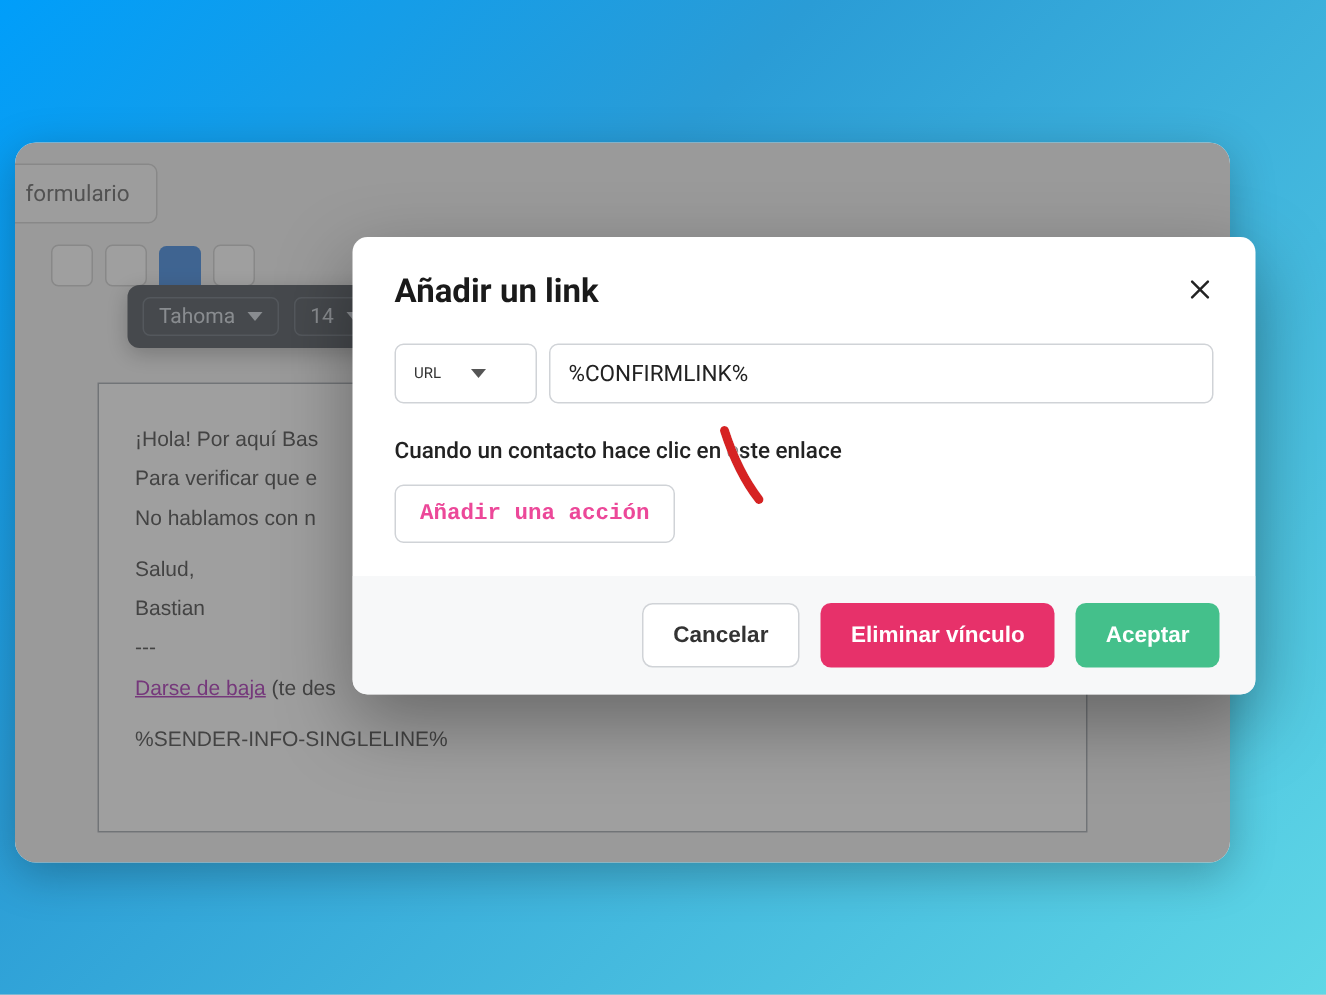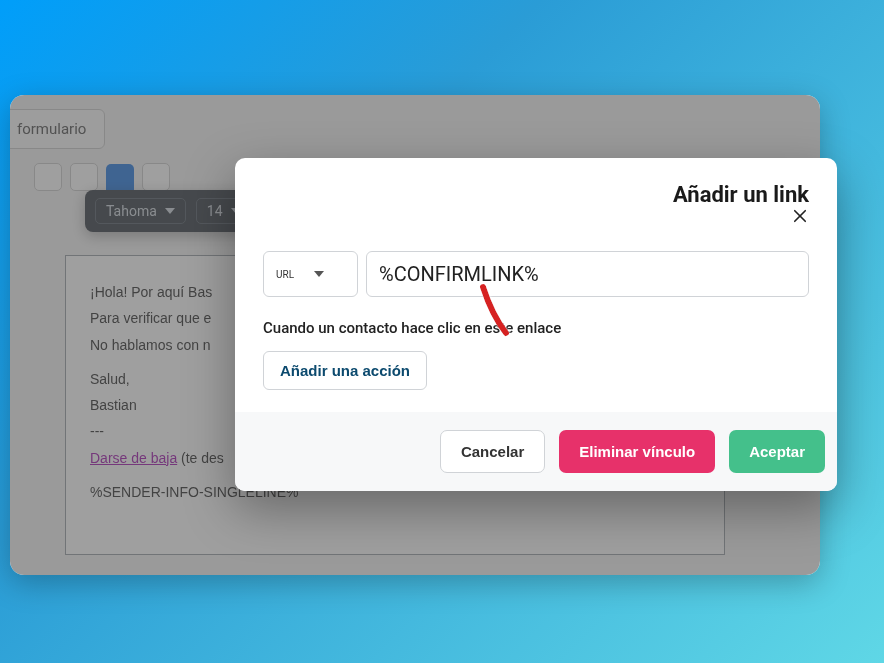--- a/index.html
+++ b/index.html
@@ -102,23 +102,22 @@
     width: 602px;
     background: #fff;
     border-radius: 10px;
     box-shadow: 0 18px 50px rgba(0,0,0,0.35);
     z-index: 20;
     overflow: hidden;
   }
   .modal-head {
     display: flex;
     justify-content: space-between;
-    align-items: flex-end;
+    align-items: center;
     padding: 24px 28px 10px 28px;
-    flex-direction: column;
   }
   .modal-title { font-size: 22px; font-weight: 700; color: #1a1a1a; }
   .close-x { cursor: pointer; }
   .close-x svg { width: 18px; height: 18px; }
   .modal-body { padding: 12px 28px 22px 28px; }
   .url-row { display: flex; gap: 8px; }
   .url-type {
     border: 1px solid #d0d3d7;
     border-radius: 6px;
     padding: 10px 12px;
@@ -126,40 +125,41 @@
     font-size: 10px; color: #333;
     width: 95px;
     cursor: pointer;
   }
   .url-type .tri { border-top-color: #555; }
   .url-input {
     flex: 1;
     border: 1px solid #d0d3d7;
     border-radius: 6px;
     padding: 10px 12px;
-    font-size: 20px;
+    font-size: 15px;
     font-family: inherit;
     color: #222;
     outline: none;
   }
   .hint { margin-top: 22px; font-size: 15px; color: #222; font-weight: 500;}
   .add-action {
     margin-top: 14px;
     border: 1px solid #d0d3d7;
     border-radius: 6px;
     padding: 10px 16px;
     background: #fff;
     font-size: 15px;
     font-weight: 600;
-    color: #0c4a6e;
+    color: #ec4899;
     cursor: pointer;
+    font-family: Liberation Mono, monospace;
   }
   .modal-foot {
     background: #f7f8f9;
-    padding: 18px 12px;
+    padding: 18px 24px;
     display: flex;
     justify-content: flex-end;
     gap: 14px;
   }
   .btn {
     border-radius: 7px;
     padding: 12px 20px;
     font-size: 15px;
     font-weight: 600;
     border: none;

